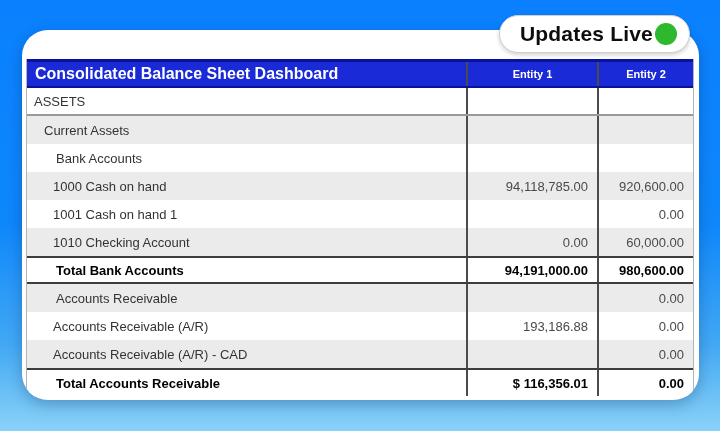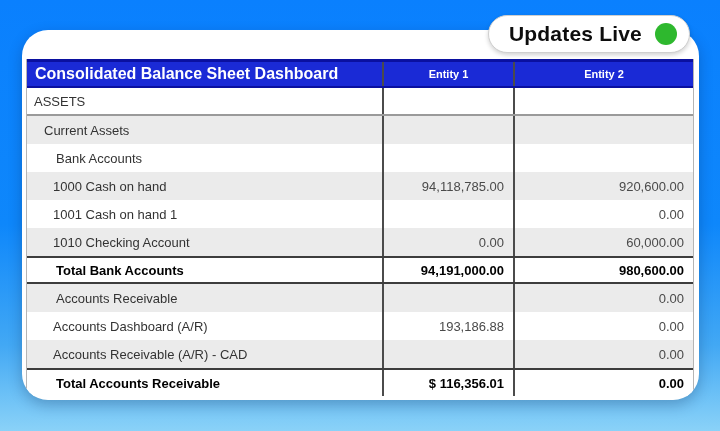--- a/index.html
+++ b/index.html
@@ -14,21 +14,21 @@
   .badge {
     position: absolute;
     top: 15px;
     right: 30px;
     height: 38px;
     background: #ffffff;
     border: 1px solid #cfcfcf;
     border-radius: 20px;
     display: flex;
     align-items: center;
-    gap: 13px;
+    gap: 2px;
     padding: 0 12px 0 20px;
     box-shadow: 0 2px 4px rgba(0,0,0,0.18);
     z-index: 5;
   }
   .badge-label {
     font-size: 21px;
     font-weight: 700;
     color: #0d0d0d;
     letter-spacing: 0.2px;
     white-space: nowrap;
@@ -71,21 +71,21 @@
     border-top: 3px solid #0a10a0;
     border-bottom: 2px solid #0a10a0;
   }
 
   .td, .th {
     display: flex;
     align-items: center;
     overflow: hidden;
     white-space: nowrap;
   }
-  .c1 { width: 355px; }
+  .c1 { width: 439px; }
   .c2 { width: 131px; border-left: 2px solid #4b4b4b; }
   .c3 { flex: 1; border-left: 2px solid #4b4b4b; }
 
   .th { color: #ffffff; font-weight: 700; }
   .th.c1 { font-size: 16px; padding-left: 8px; }
   .th.c2, .th.c3 { font-size: 11px; justify-content: center; }
 
   .td { font-size: 13px; color: #333333; }
   .td.num { justify-content: flex-end; padding-right: 9px; color: #4a4a4a; }
 
@@ -161,21 +161,21 @@
       <div class="td c3 num">980,600.00</div>
     </div>
 
     <div class="tr gray">
       <div class="td c1 ind2">Accounts Receivable</div>
       <div class="td c2 num"></div>
       <div class="td c3 num">0.00</div>
     </div>
 
     <div class="tr">
-      <div class="td c1 ind3">Accounts Dashboard (A/R)</div>
+      <div class="td c1 ind3">Accounts Receivable (A/R)</div>
       <div class="td c2 num">193,186.88</div>
       <div class="td c3 num">0.00</div>
     </div>
 
     <div class="tr gray">
       <div class="td c1 ind3">Accounts Receivable (A/R) - CAD</div>
       <div class="td c2 num"></div>
       <div class="td c3 num">0.00</div>
     </div>
 

